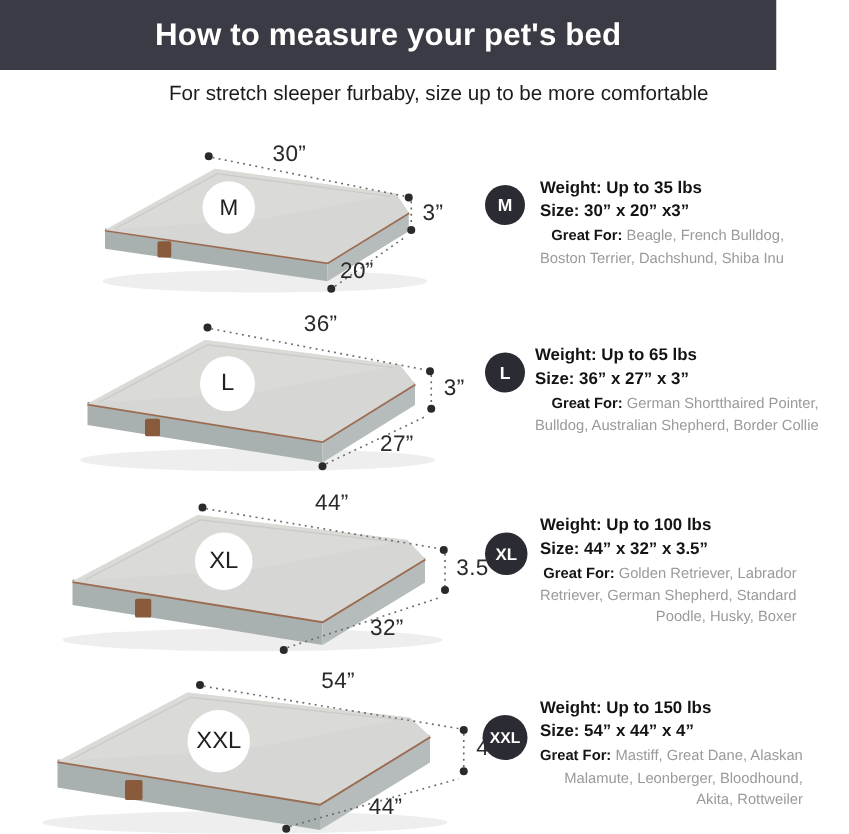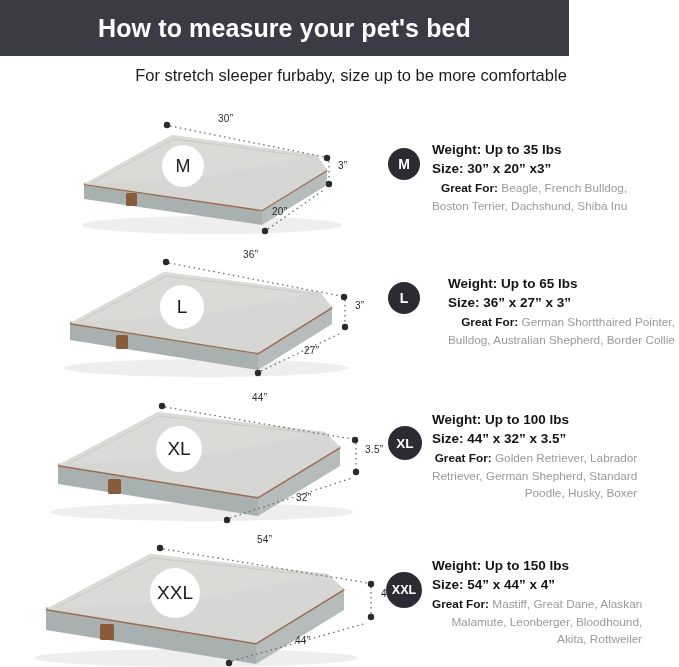--- a/index.html
+++ b/index.html
@@ -16,21 +16,21 @@
     position: relative;
     width: 679px;
     height: 667px;
     background: #ffffff;
   }
 
   
   .header-bar {
     position: absolute;
     left: 0; top: 0;
-    width: 569px;
+    width: 621px;
     height: 56px;
     background: #3b3b45;
     display: flex;
     align-items: center;
     justify-content: center;
   }
   .header-title {
     color: #ffffff;
     font-size: 25px;
     font-weight: bold;
@@ -71,21 +71,21 @@
     display: flex;
     align-items: center;
     justify-content: center;
     color: #202020;
     font-weight: normal;
   }
 
   
   .dim-label {
     position: absolute;
-    font-size: 10px;
+    font-size: 18px;
     color: #2a2a2a;
     white-space: nowrap;
     letter-spacing: 0.3px;
   }
 
   
   .spec-block {
     position: absolute;
   }
   .spec-badge {
@@ -225,21 +225,21 @@
       <circle cx="258" cy="133" r="3.2" fill="#2a2a2a"></circle>
     </svg>
     <div class="dim-label" style="left:243px;top:9px;">36”</div>
     <div class="dim-label" style="left:355px;top:60px;">3”</div>
     <div class="dim-label" style="left:304px;top:105px;">27”</div>
 
     <div class="spec-block" style="left:388px;top:34px;width:291px;">
       <div class="spec-badge" style="top:8px;width:32px;height:32px;font-size:14px;">
         <span>L</span>
       </div>
-      <div class="spec-text" style="left:60px;top:0;">
+      <div class="spec-text" style="left:40px;top:0;">
         <div class="spec-line weight">
           <span>Weight:</span>
           <span>Up to 65 lbs</span>
         </div>
         <div class="spec-line size">
           <span>Size:</span>
           <span>36” x 27” x 3”</span>
         </div>
         <div class="spec-greatfor">
           <span class="gf-line">

